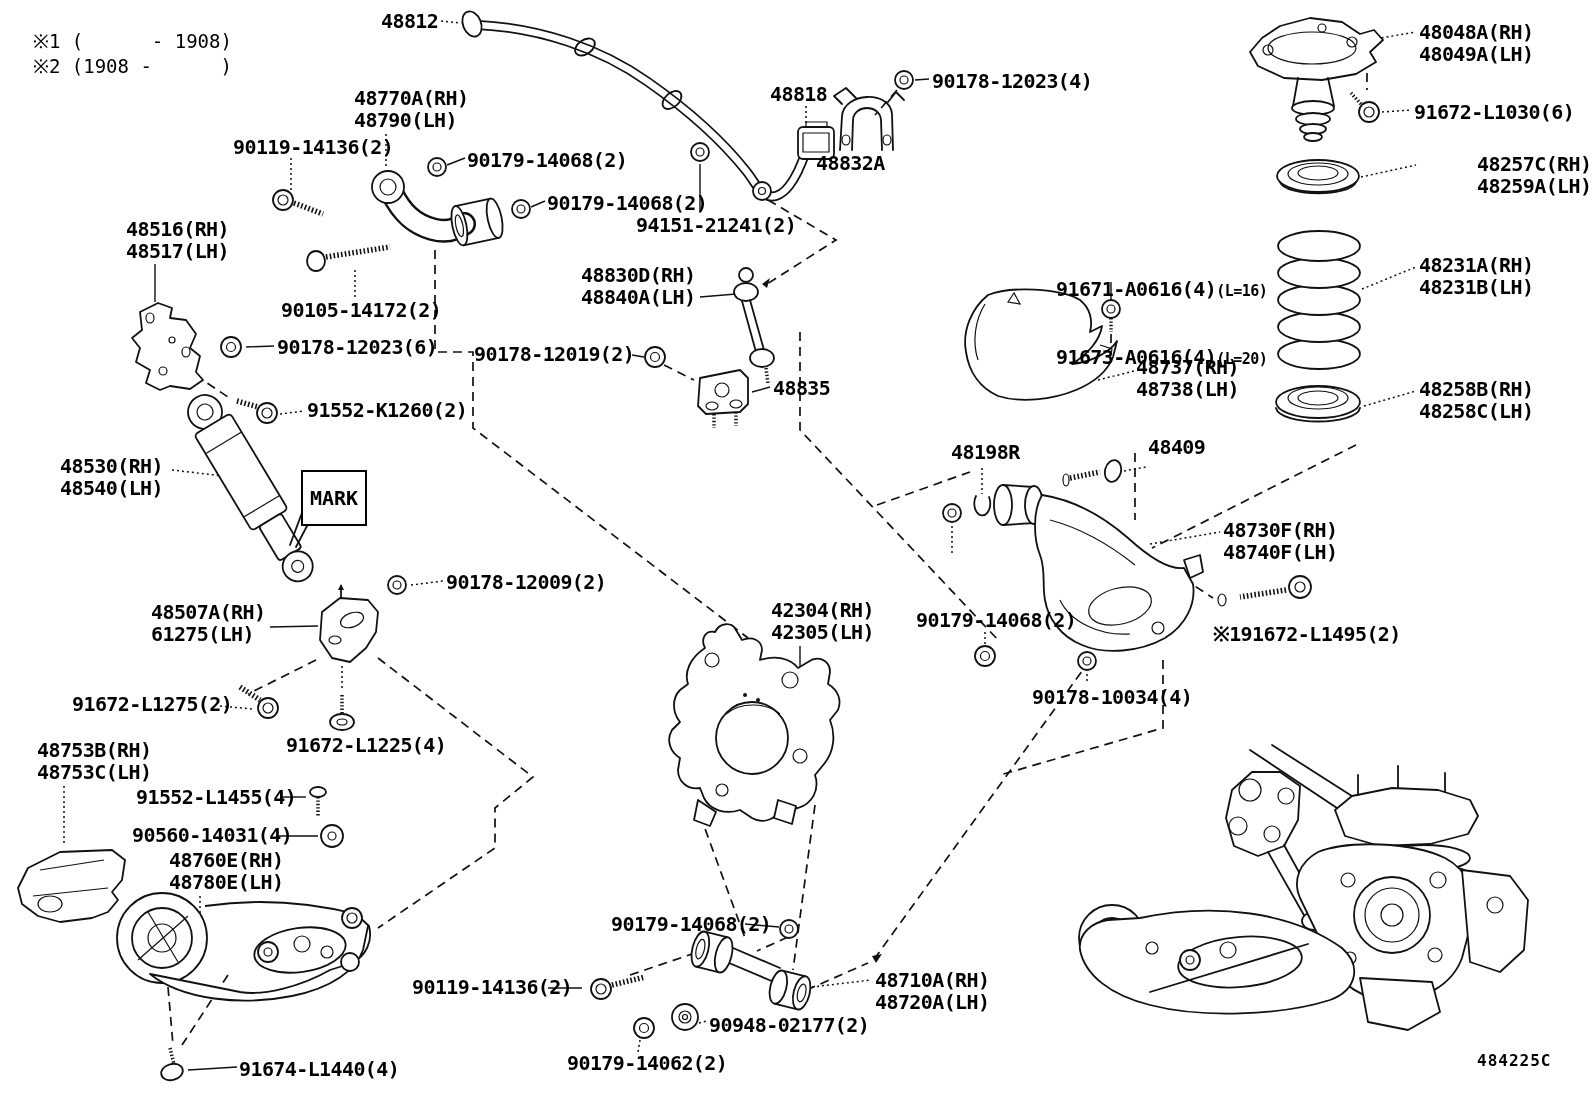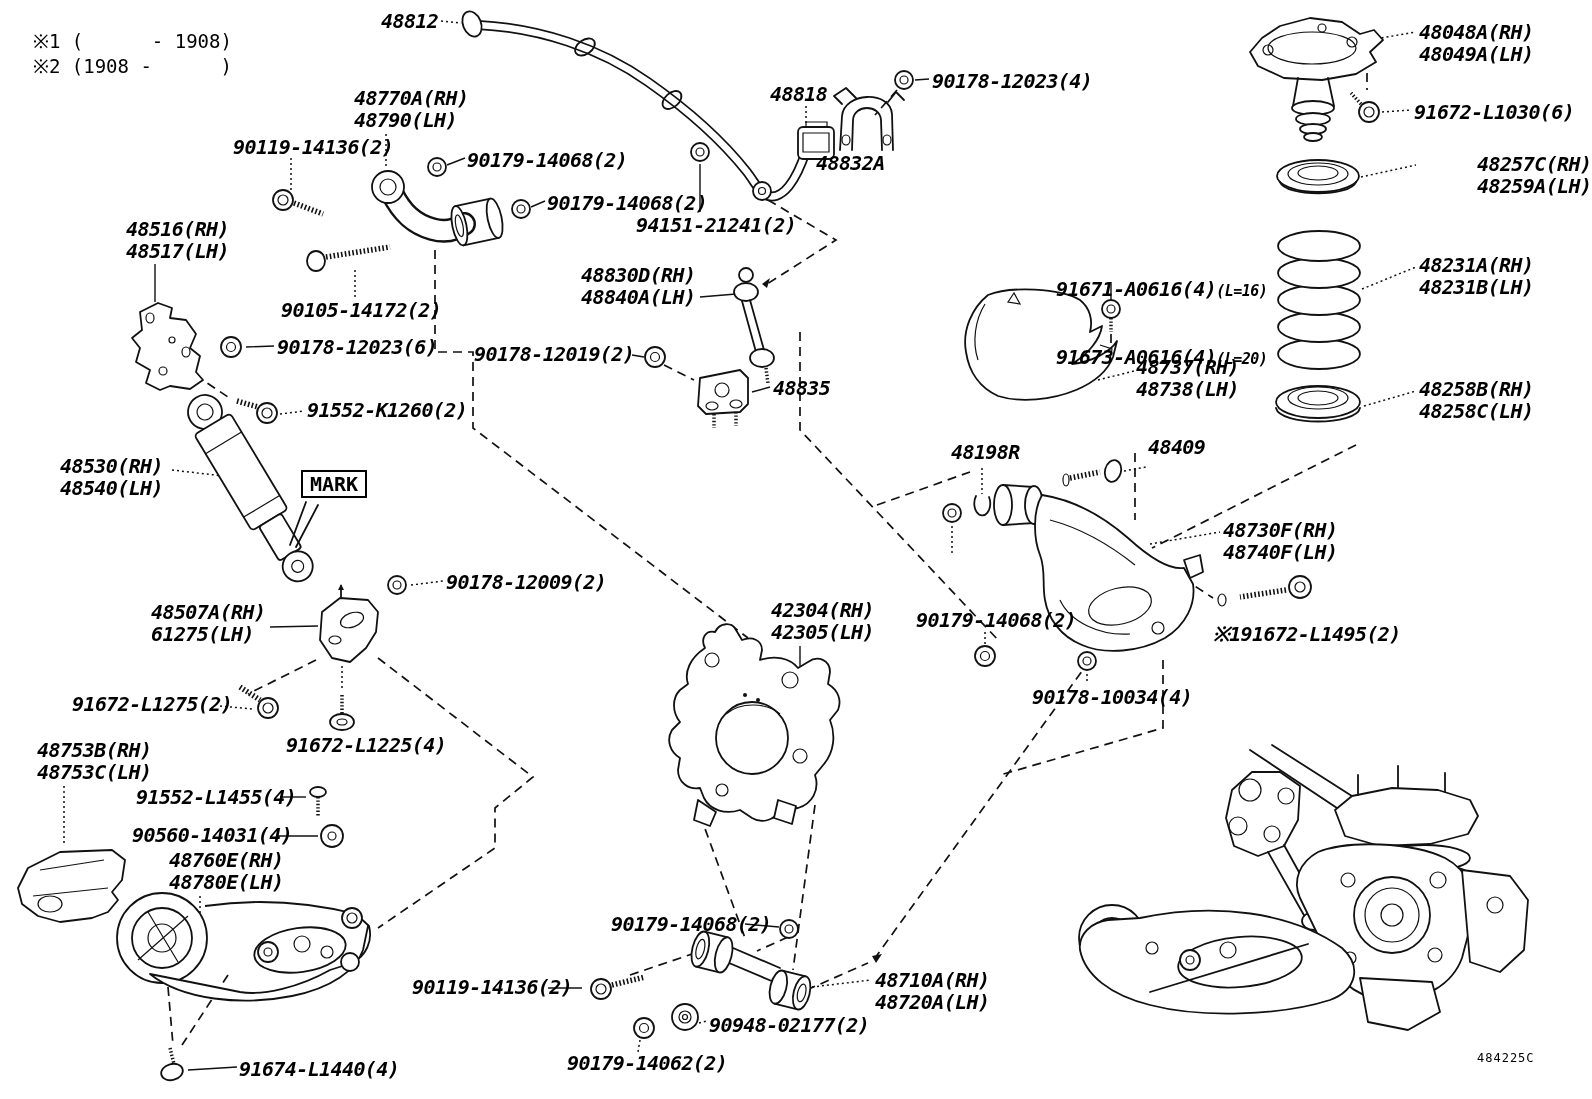--- a/index.html
+++ b/index.html
@@ -9,26 +9,26 @@
   svg .ln{stroke:#111;fill:none;stroke-width:1.8;stroke-linecap:round;stroke-linejoin:round;}
   svg .fw{stroke:#111;fill:#fff;stroke-width:1.8;stroke-linejoin:round;}
   svg .thin{stroke:#111;fill:none;stroke-width:1.2;}
   svg .lead{stroke:#111;fill:none;stroke-width:1.4;}
   svg .dotl{stroke:#111;fill:none;stroke-width:1.5;stroke-dasharray:2 3;}
   svg .dash{stroke:#111;fill:none;stroke-width:1.7;stroke-dasharray:9 6;}
   svg .thr{stroke:#111;fill:none;stroke-width:5.5;stroke-dasharray:1.6 2.2;stroke-linecap:butt;}
   svg .thr2{stroke:#111;fill:none;stroke-width:3.5;stroke-dasharray:1.4 2;stroke-linecap:butt;}
   svg .blk{fill:#111;stroke:none;}
   .lbl{position:absolute;font-weight:bold;font-size:20px;line-height:22px;
-       letter-spacing:-0.6px;white-space:pre;font-style:italic;}
+       letter-spacing:-0.6px;white-space:pre;}
   .lbl .sfx{font-size:15px;font-weight:bold;letter-spacing:-0.5px;}
   .note{position:absolute;font-size:19px;font-weight:normal;letter-spacing:0;white-space:pre;}
   .mark-box{position:absolute;border:2px solid #000;font-weight:bold;font-size:20px;
-            padding:0 7px;line-height:24px;background:#fff;}
-  .footer{position:absolute;font-size:12px;font-weight:normal;letter-spacing:1px;}
+            padding:14px 7px;line-height:24px;background:#fff;}
+  .footer{position:absolute;font-size:16px;font-weight:bold;letter-spacing:1px;}
 </style>
 </head>
 <body>
 
 <div id="stage">
 
 <svg id="art" width="1592" height="1099" viewBox="0 0 1592 1099">
 
   <g>
     <path class="dash" d="M435,250 L435,352 L473,352 L473,428 L748,638"></path>

